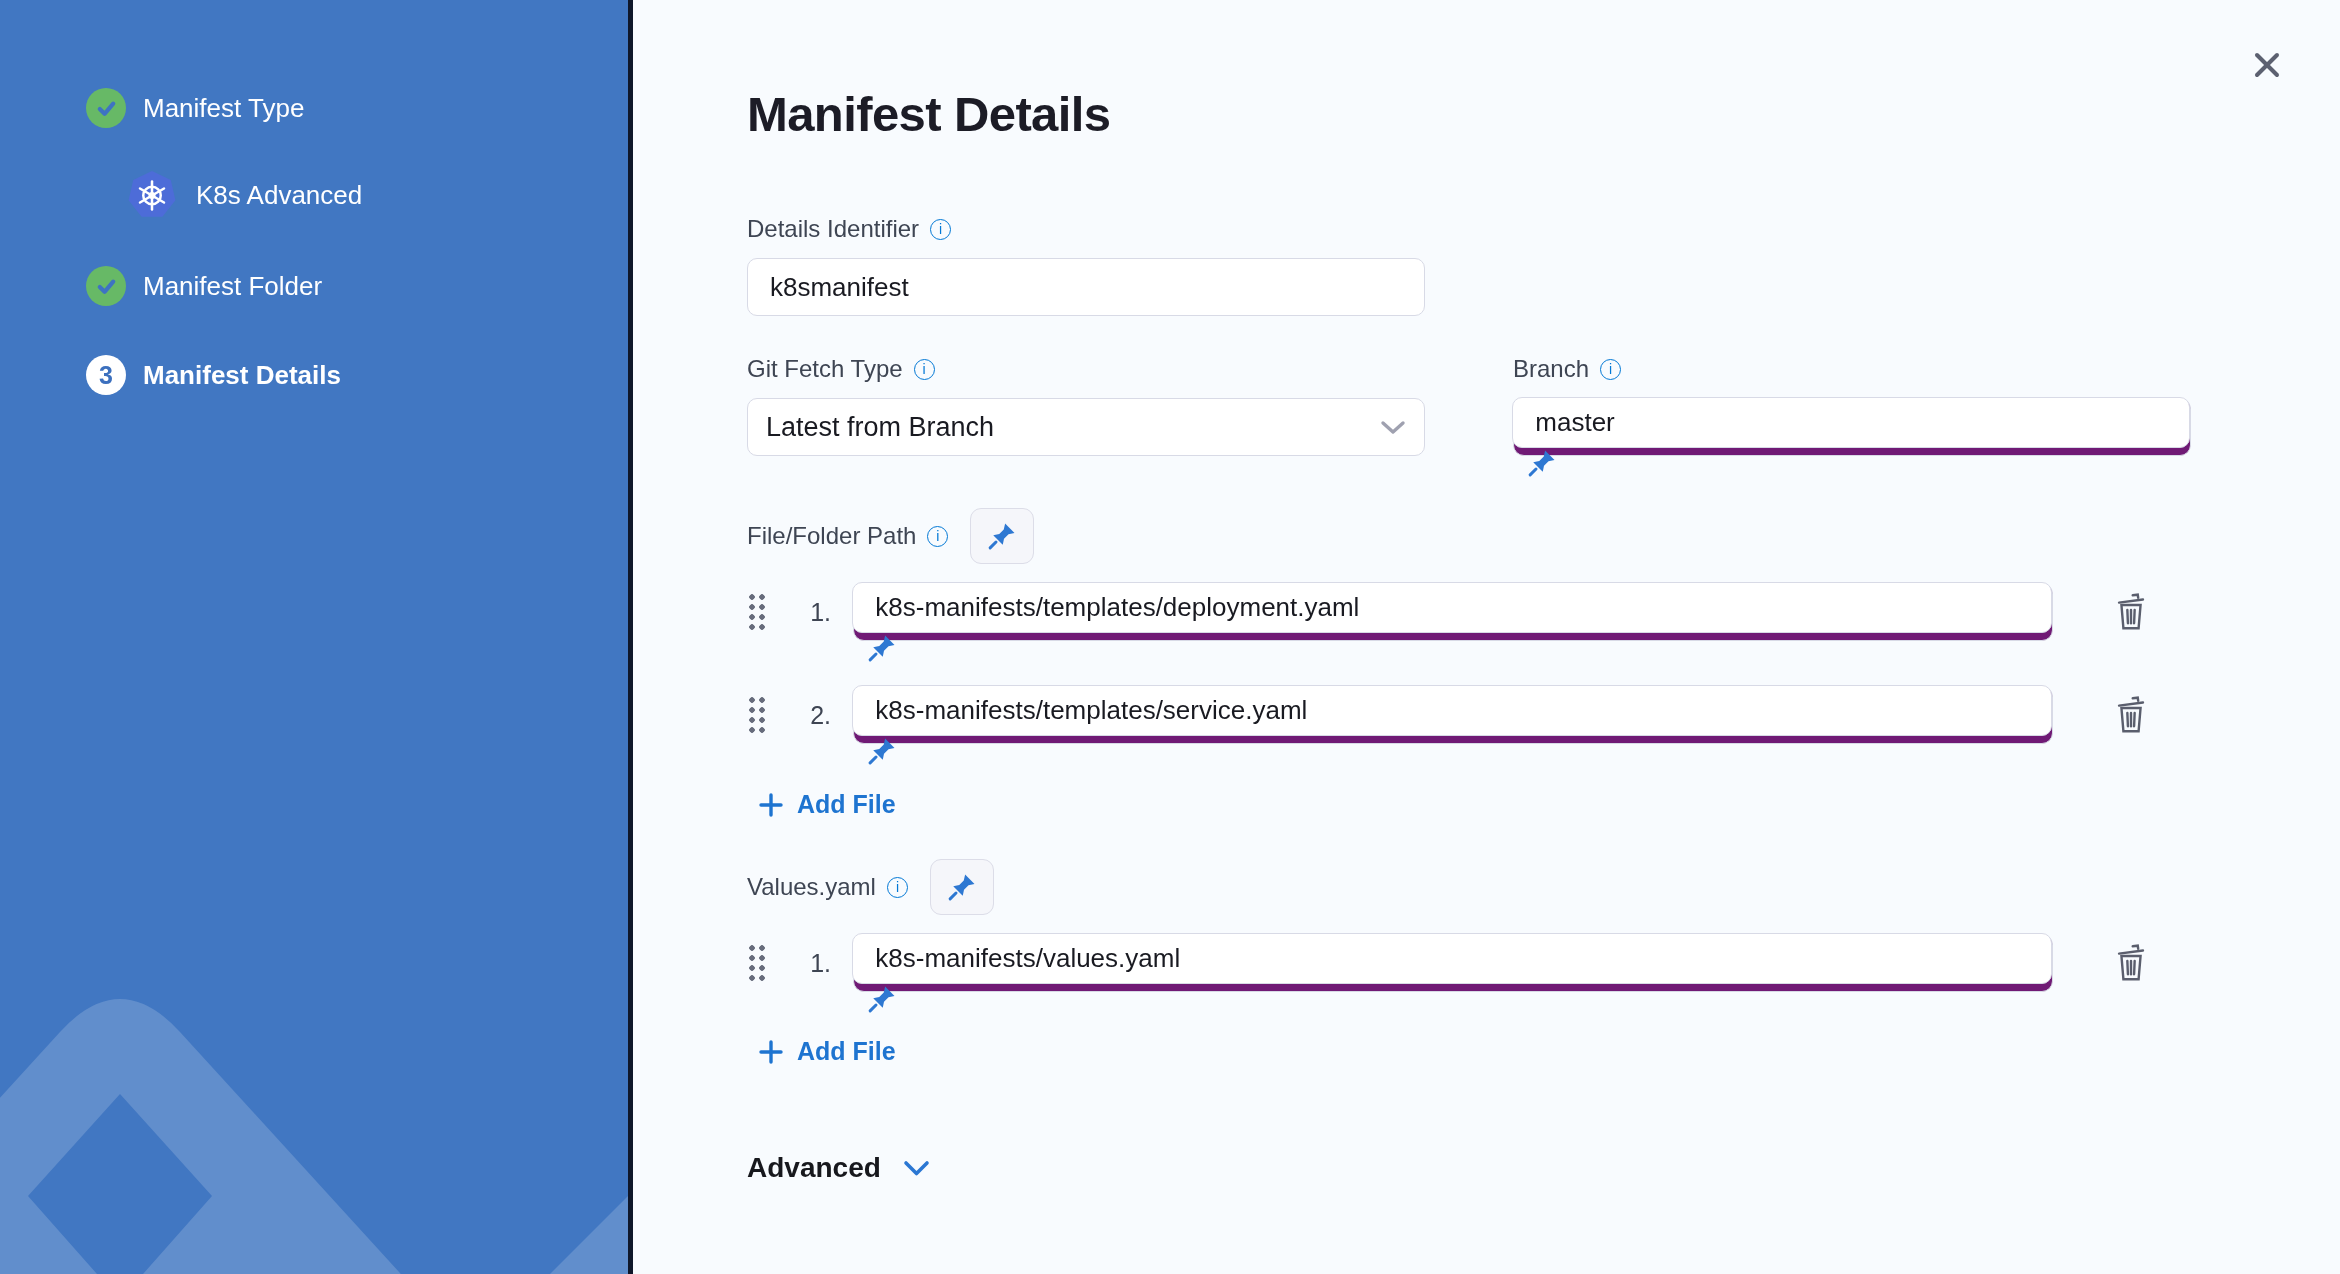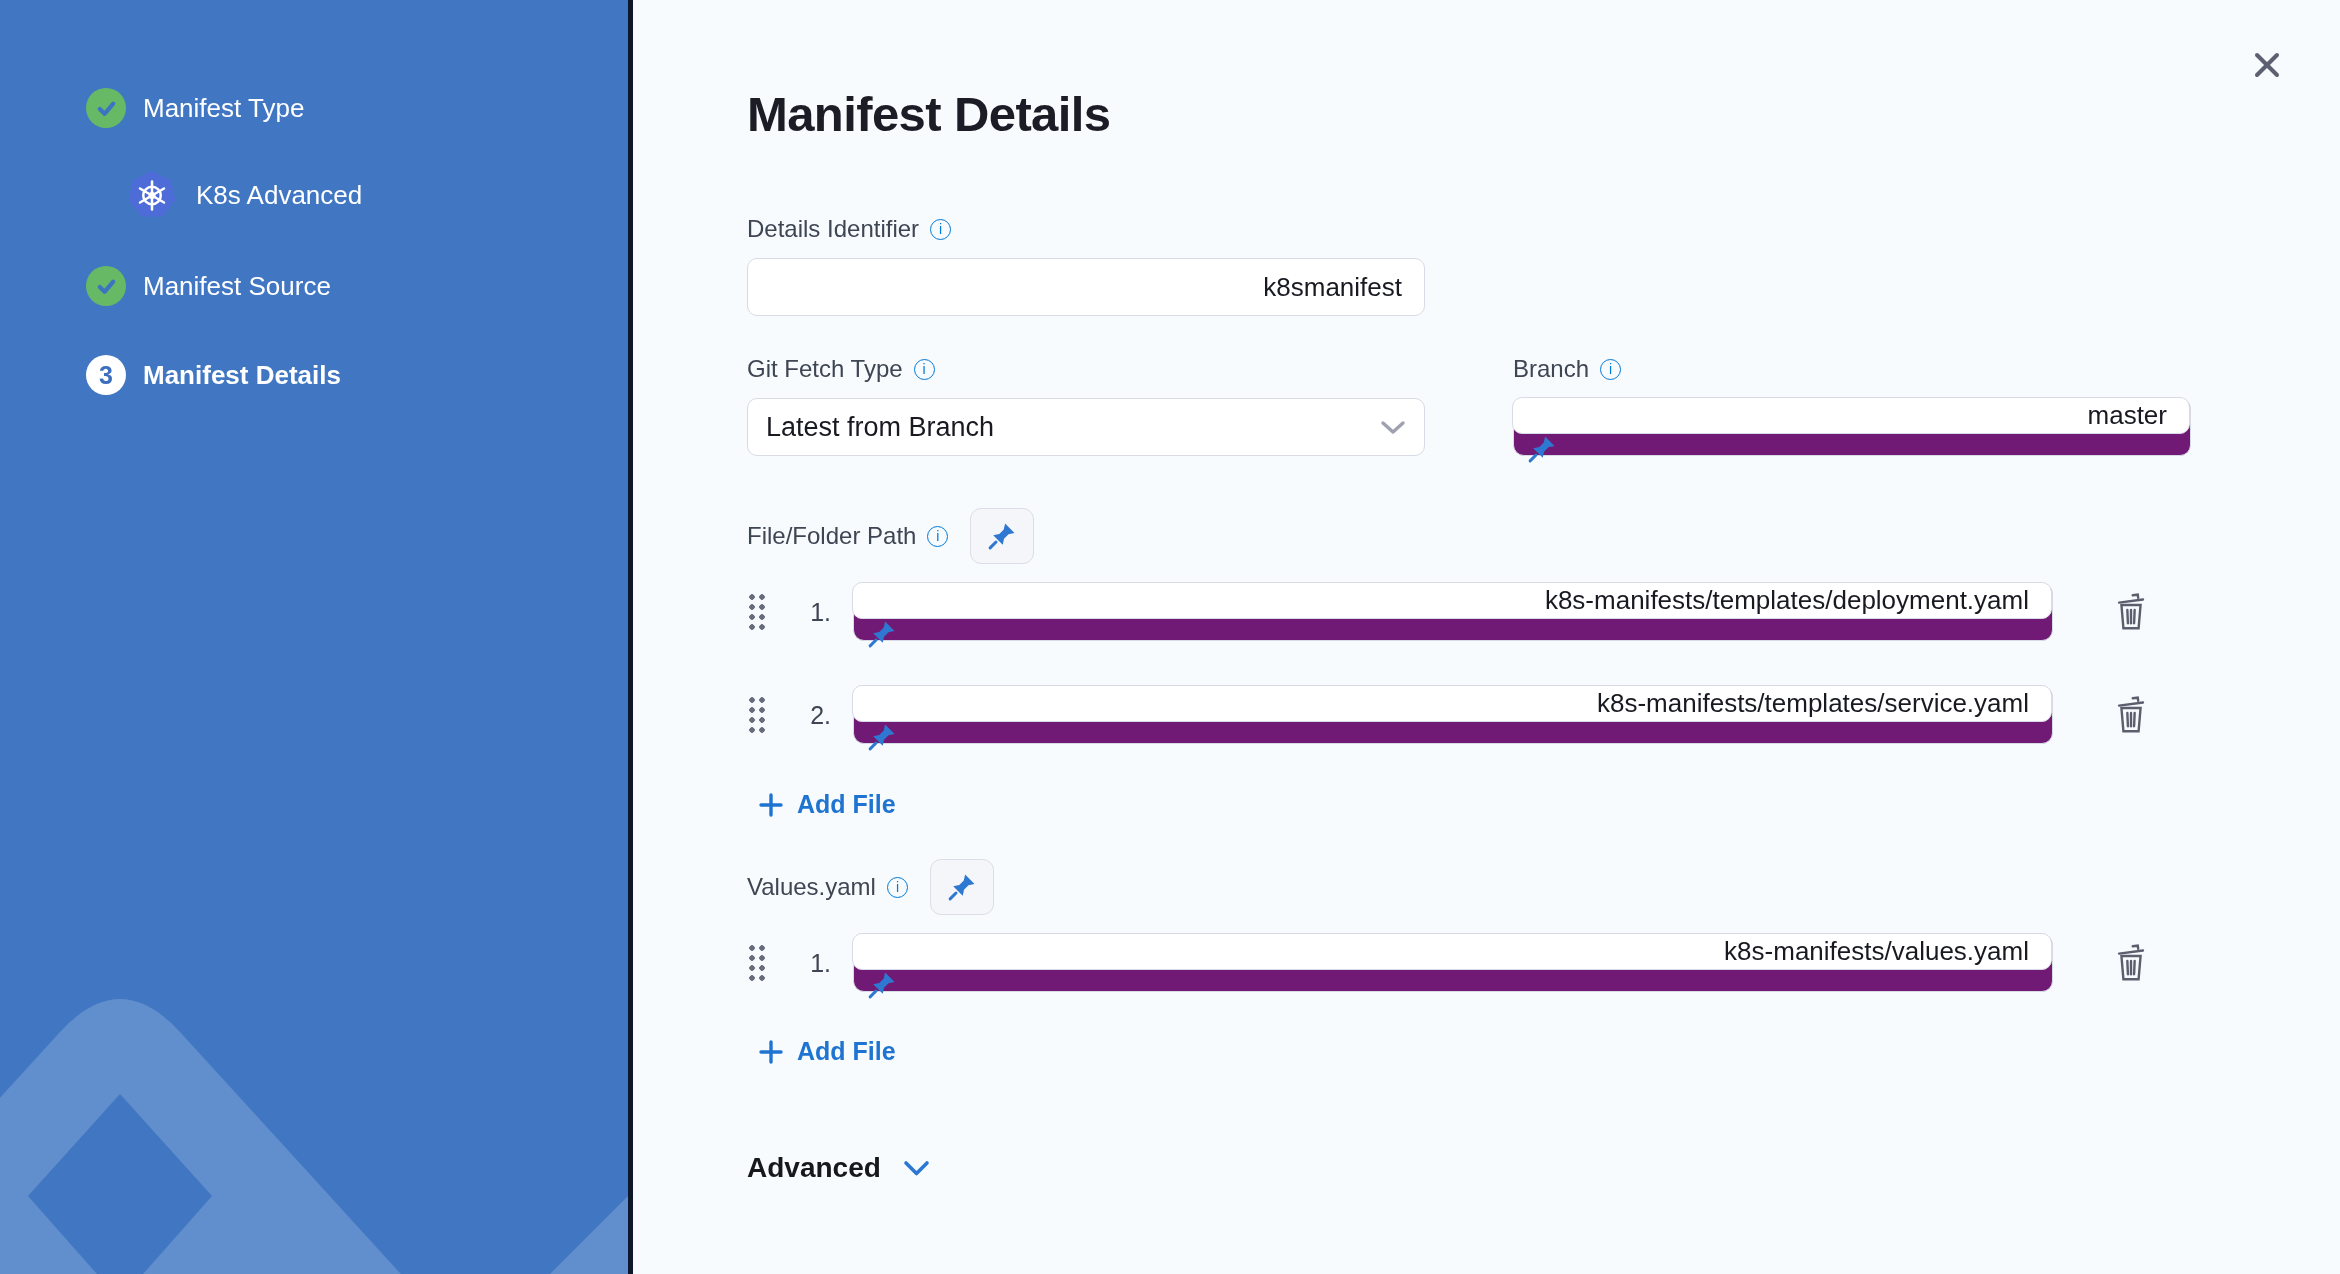--- a/index.html
+++ b/index.html
@@ -32,22 +32,22 @@
                display:flex; align-items:center; justify-content:center; cursor:pointer; }
   h1 { margin-top:86px; font-size:49px; font-weight:700; color:#1C1C26; letter-spacing:-0.6px; }
 
   .field-label { display:flex; align-items:center; gap:11px; font-size:24px; color:#3E4553; height:30px; }
   .info-icon { width:21px; height:21px; border:1.7px solid #0278D5; border-radius:50%;
                color:#0278D5; font-size:14px; line-height:1; display:flex; align-items:center;
                justify-content:center; font-style:normal; cursor:pointer; }
 
   .mt-ident { margin-top:72px; }
   .text-input { height:58px; background:#fff; border:1.7px solid #D8DAE6; border-radius:10px;
-                font-size:26px; color:#191A21; padding:2px 22px; outline:none;
-                font-family:"Liberation Sans", sans-serif;text-align:right; }
+                font-size:26px; color:#191A21; padding:9px 22px; outline:none;
+                font-family:"Liberation Sans", sans-serif; }
   .w-col { width:678px; }
   .mt-field { margin-top:14px; }
 
   .two-col { display:flex; gap:88px; margin-top:38px; }
 
   .select-box { width:678px; height:58px; margin-top:14px; background:#fff;
                 border:1.7px solid #D8DAE6; border-radius:10px; display:flex;
                 align-items:center; justify-content:space-between; padding:0 18px;
                 font-size:27px; color:#191A21; cursor:pointer; }
 
@@ -116,21 +116,21 @@
         </span>
         <span class="step-label">K8s Advanced</span>
       </div>
 
       <div class="step gap-lg">
         <span class="step-circle green">
           <svg width="23" height="23" viewBox="0 0 24 24" fill="none">
             <polyline points="5,12.5 10,17.5 19,7" stroke="#3E73C2" stroke-width="4.4" stroke-linecap="round" stroke-linejoin="round"></polyline>
           </svg>
         </span>
-        <span class="step-label">Manifest Source</span>
+        <span class="step-label">Manifest Folder</span>
       </div>
 
       <div class="step gap-step3">
         <span class="step-circle current">3</span>
         <span class="step-label bold">Manifest Details</span>
       </div>
 
     </div>
 
     <svg class="watermark" viewBox="0 0 760 340">

